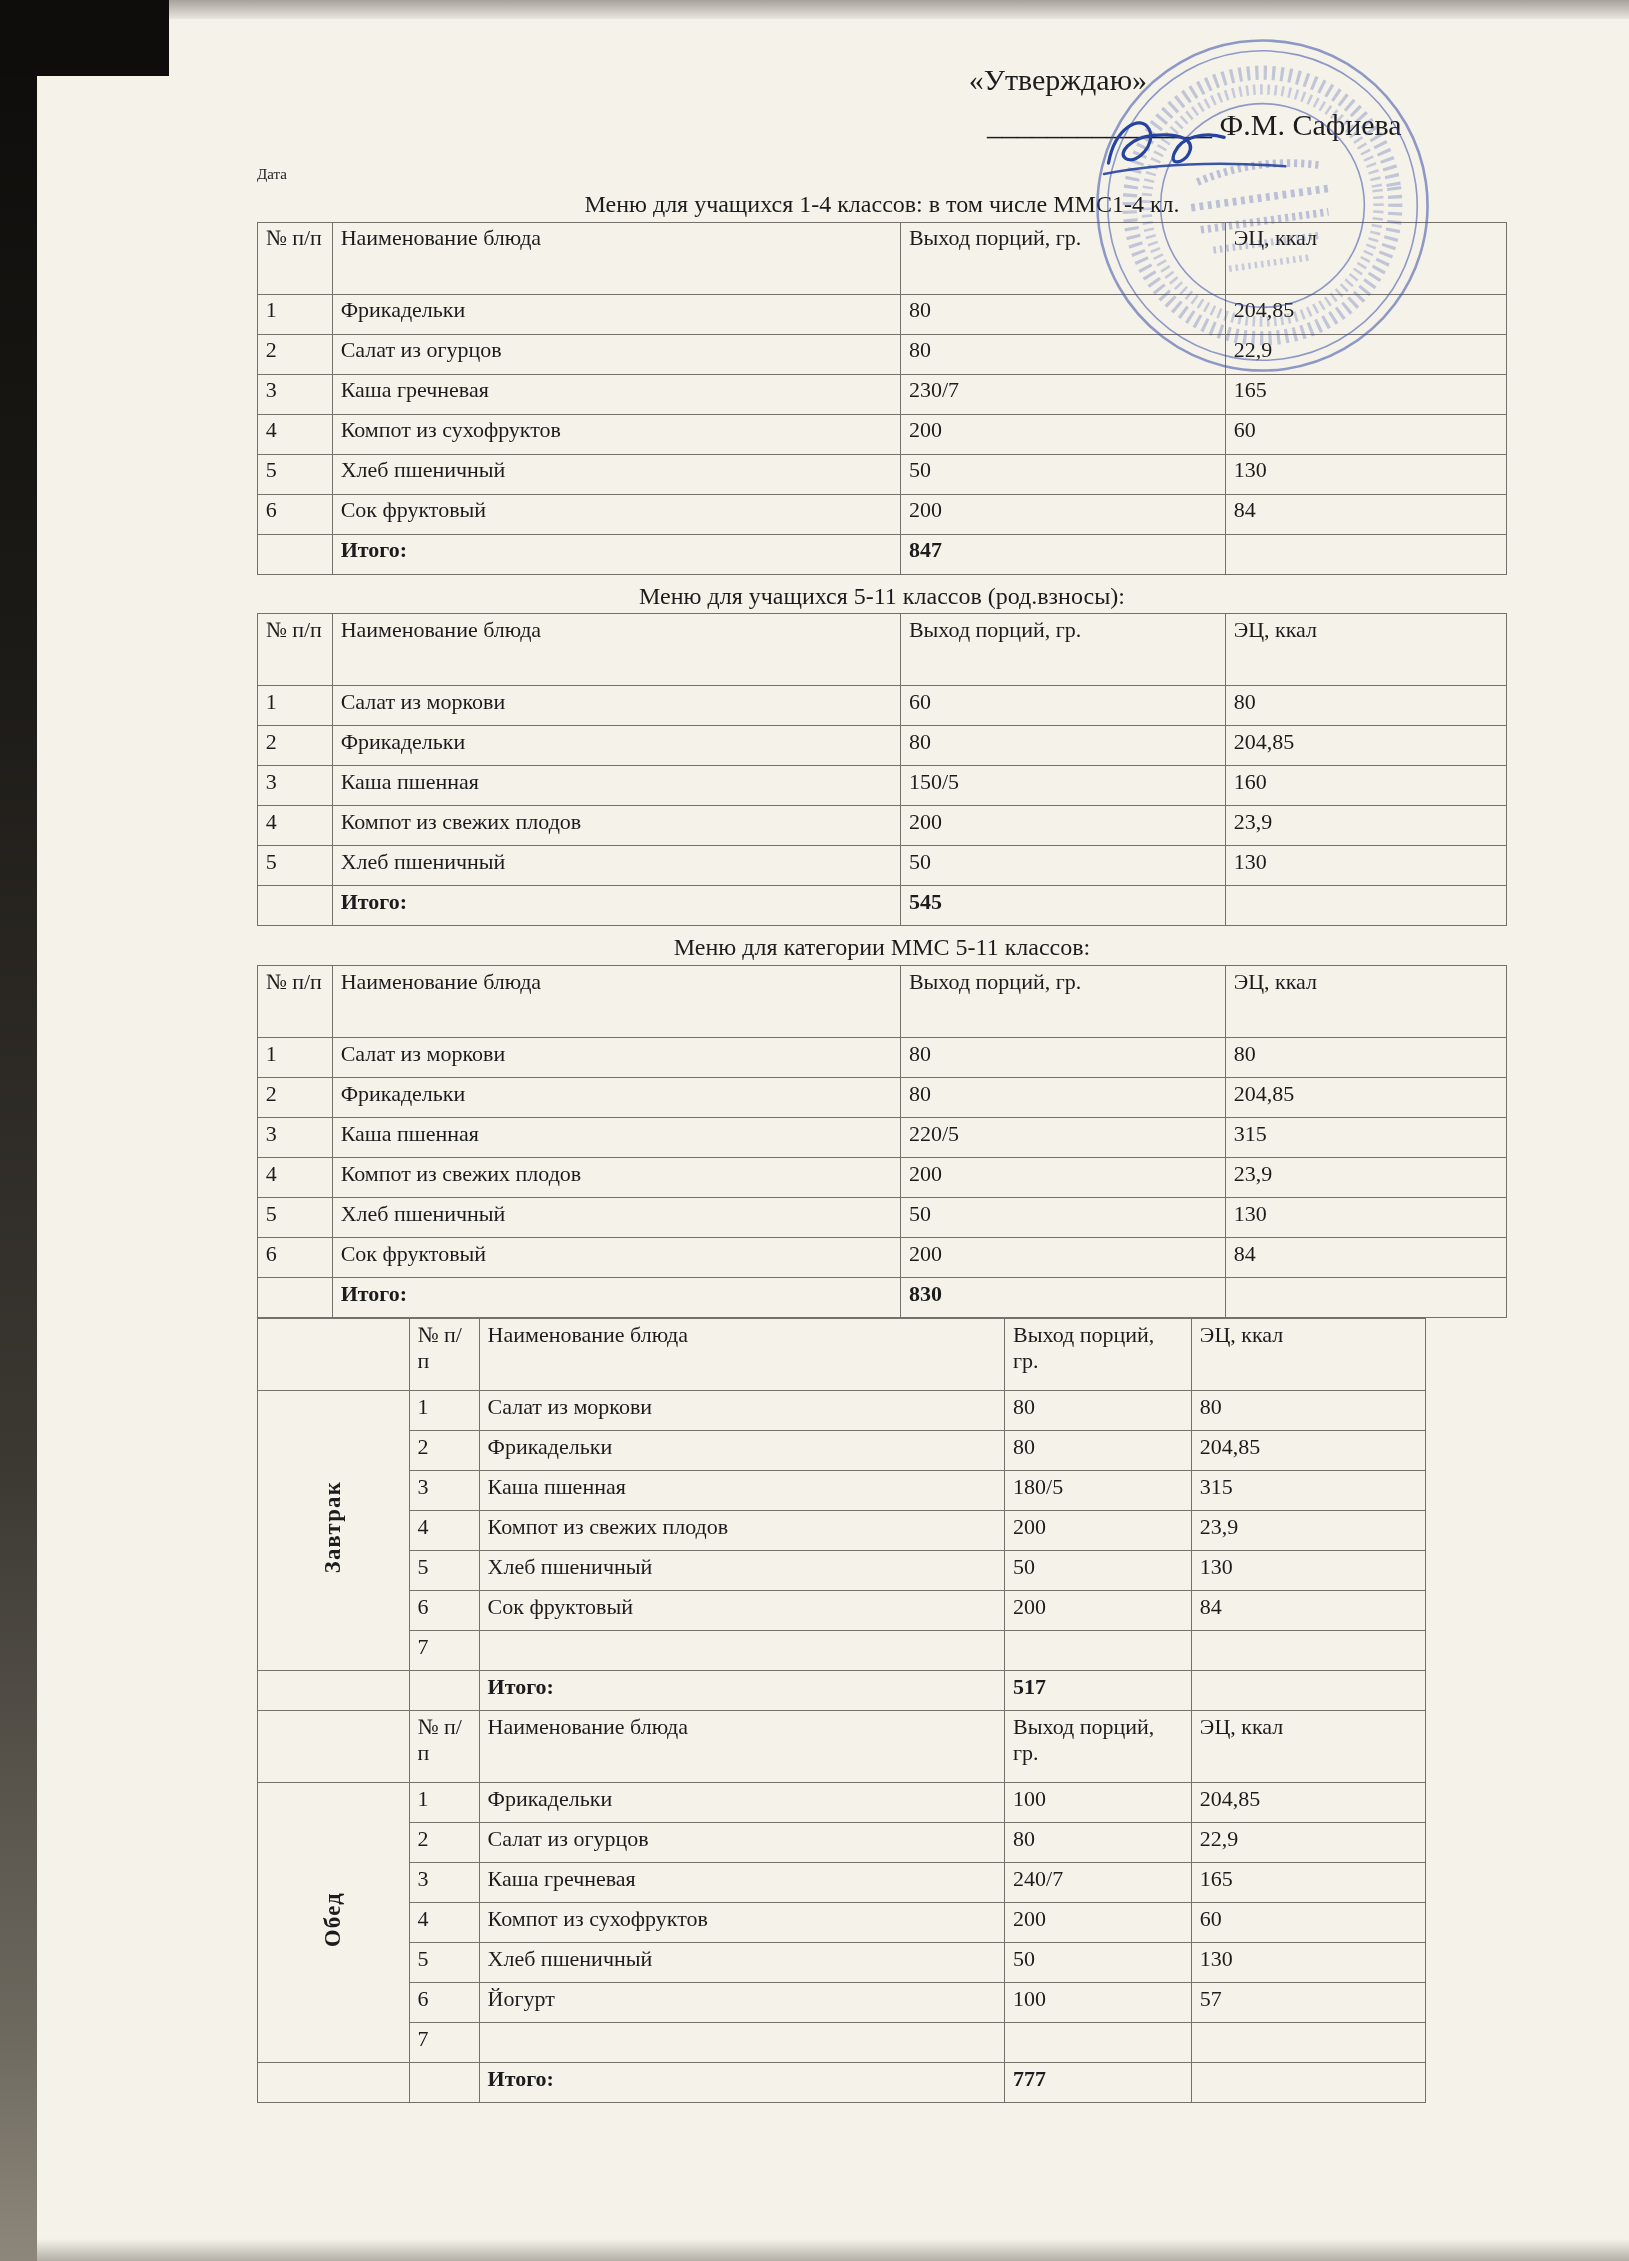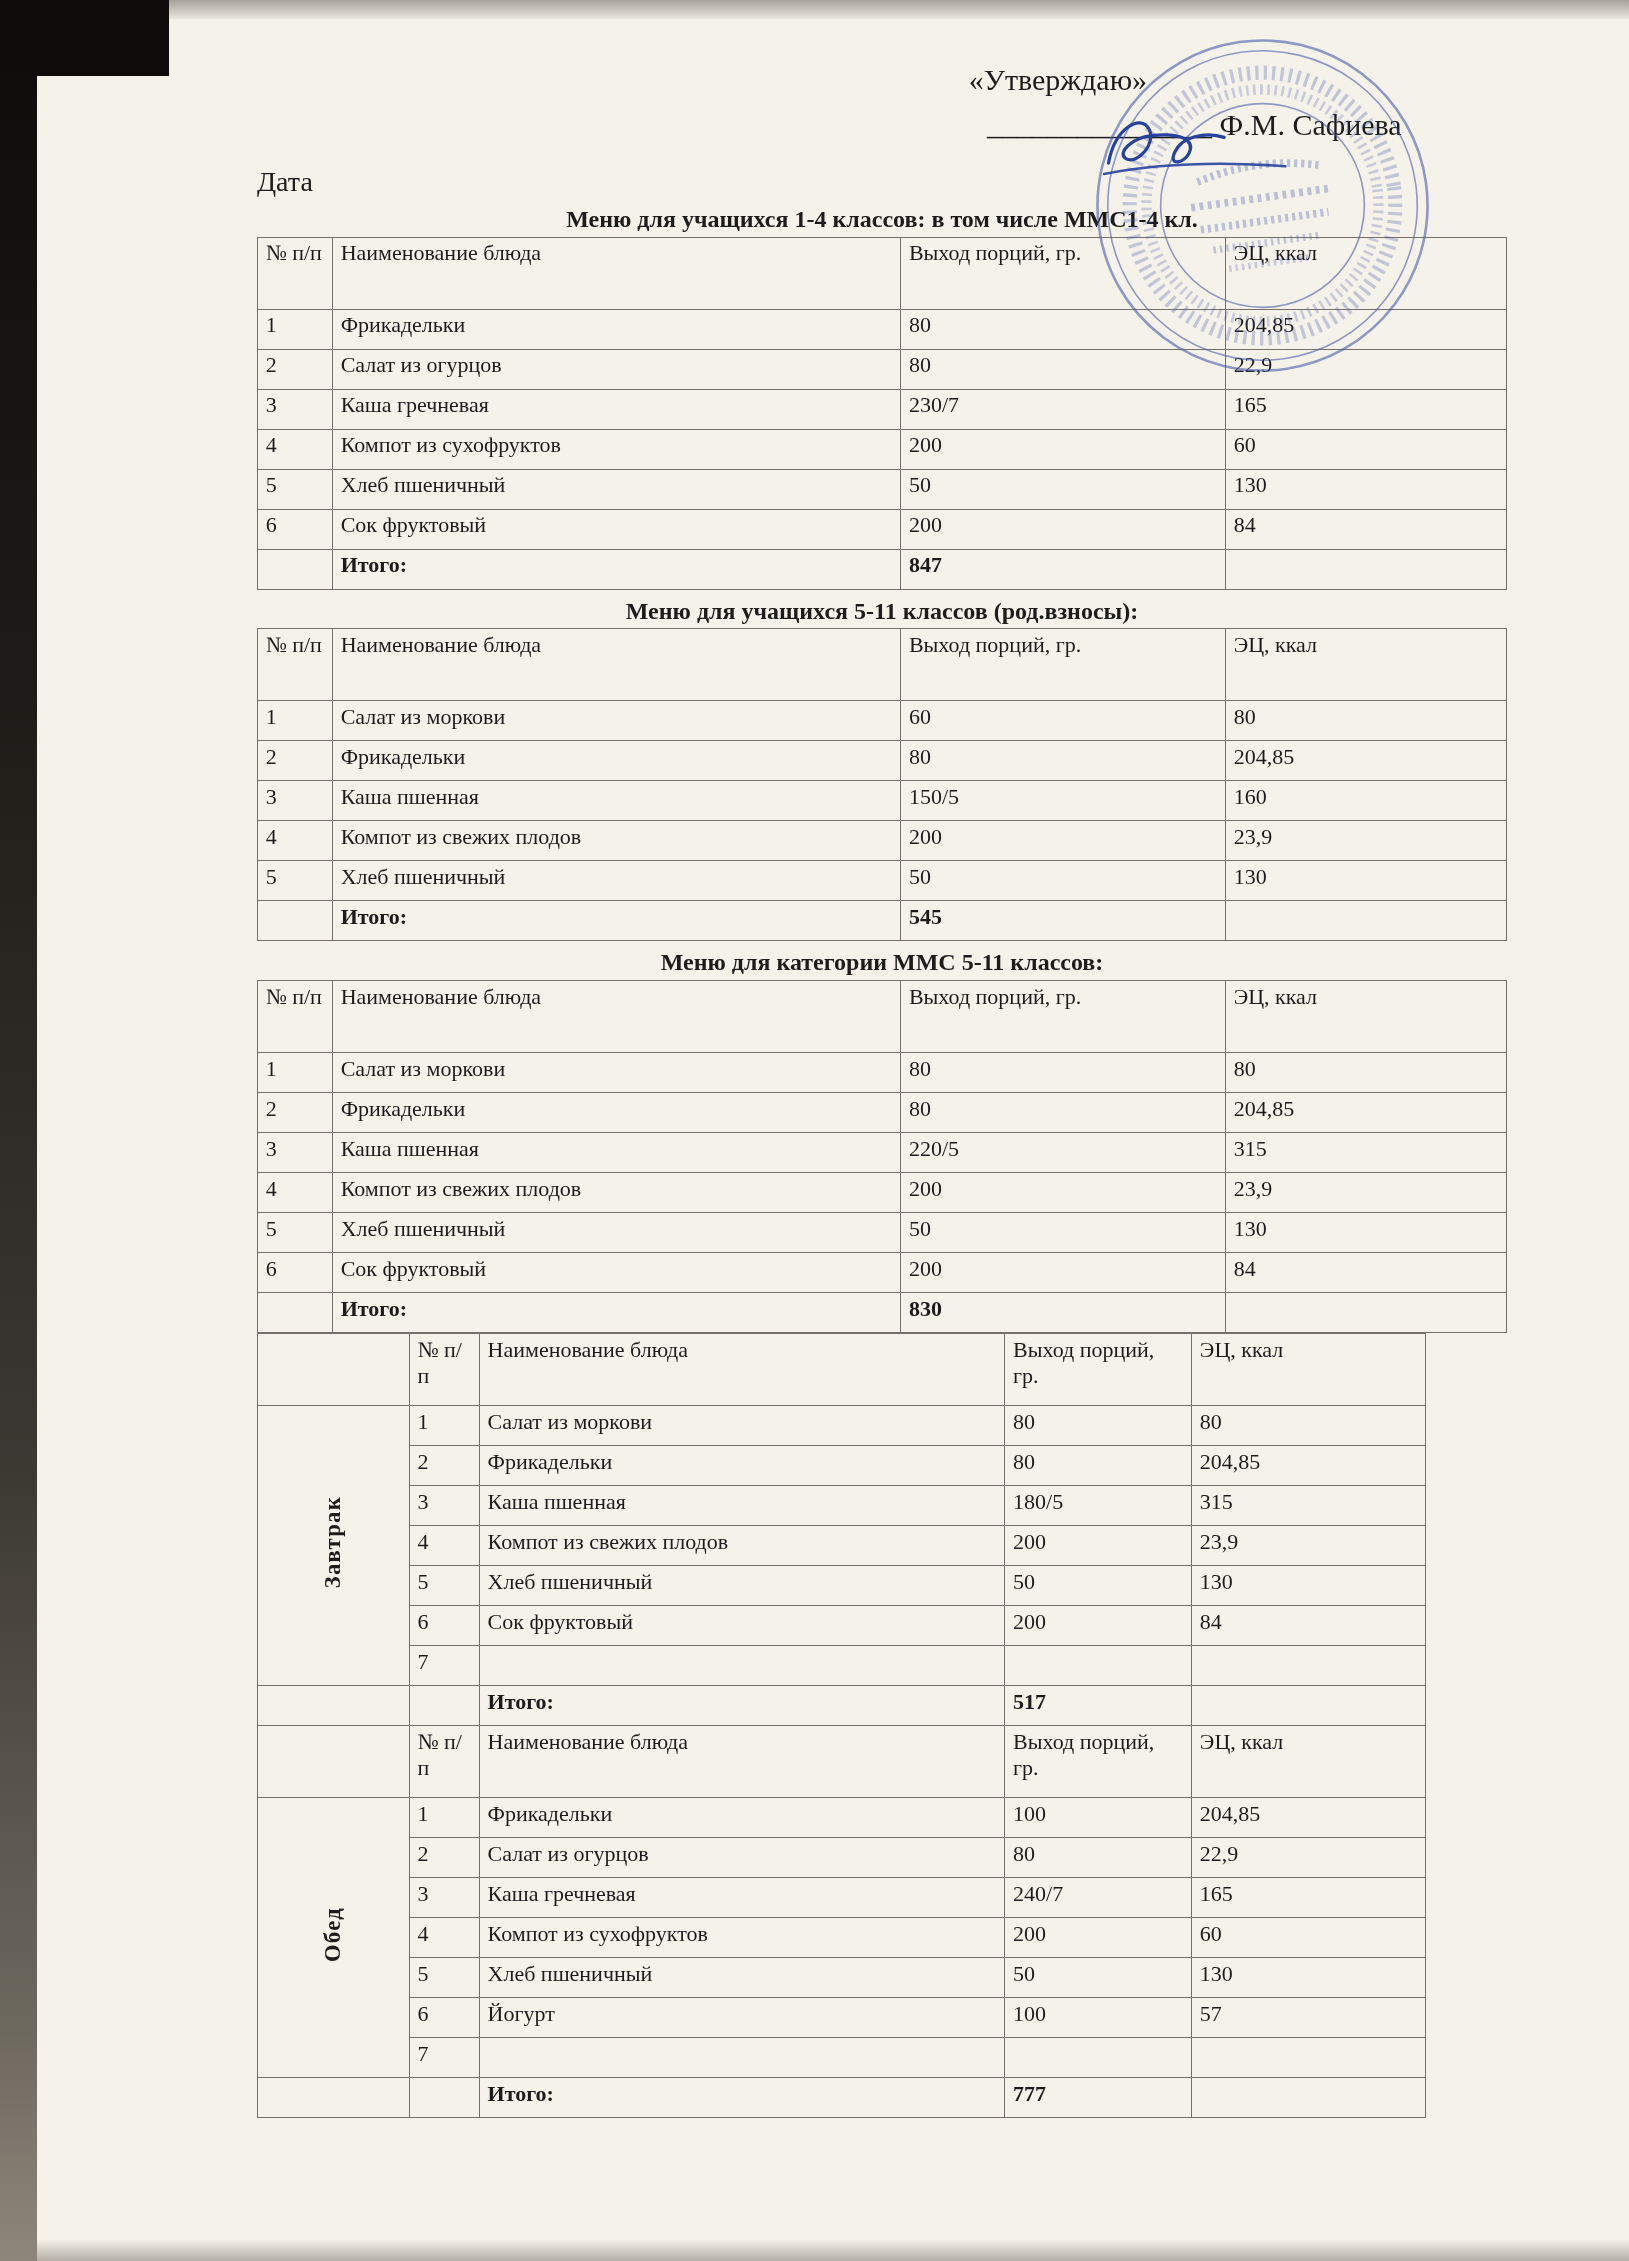--- a/index.html
+++ b/index.html
@@ -21,23 +21,23 @@
   .corner-black{position:absolute;top:0;left:0;width:169px;height:76px;background:#0f0d0b;z-index:3;}
   .edge-bottom{position:absolute;bottom:0;left:0;right:0;height:22px;
     background:linear-gradient(0deg,#b3afa6,rgba(245,242,234,0));z-index:1;}
 
   .content{position:absolute;left:257px;top:57px;width:1250px;z-index:4;}
 
   .approval{margin-left:704px;width:545px;font-size:30px;line-height:1.5;}
   .approval .l1{padding-left:7.7px;}
   .approval .l3{padding-left:26px;white-space:nowrap;}
 
-  .date{font-size:28px;margin-top:19.3px;}
-
-  .tbl-title{text-align:center;font-weight:bold;font-size:24px;margin:7.7px 0 3.9px;}
+  .date{font-size:15px;margin-top:19.3px;}
+
+  .tbl-title{text-align:center;font-weight:normal;font-size:24px;margin:7.7px 0 3.9px;}
 
   table{width:100%;border-collapse:collapse;table-layout:fixed;}
   td,th{border:1.3px solid #75716a;padding:2.6px 7.7px;font-size:22px;
     vertical-align:top;text-align:left;font-weight:normal;overflow:hidden;word-wrap:break-word;}
   tr.body-row{height:40px;}
   tr.header-row{height:72px;}
   .bold{font-weight:bold;}
 
   table.meal-table{width:93.5%;}
   td.meal-cell{text-align:center;vertical-align:middle;padding:2.6px 1.3px;}

